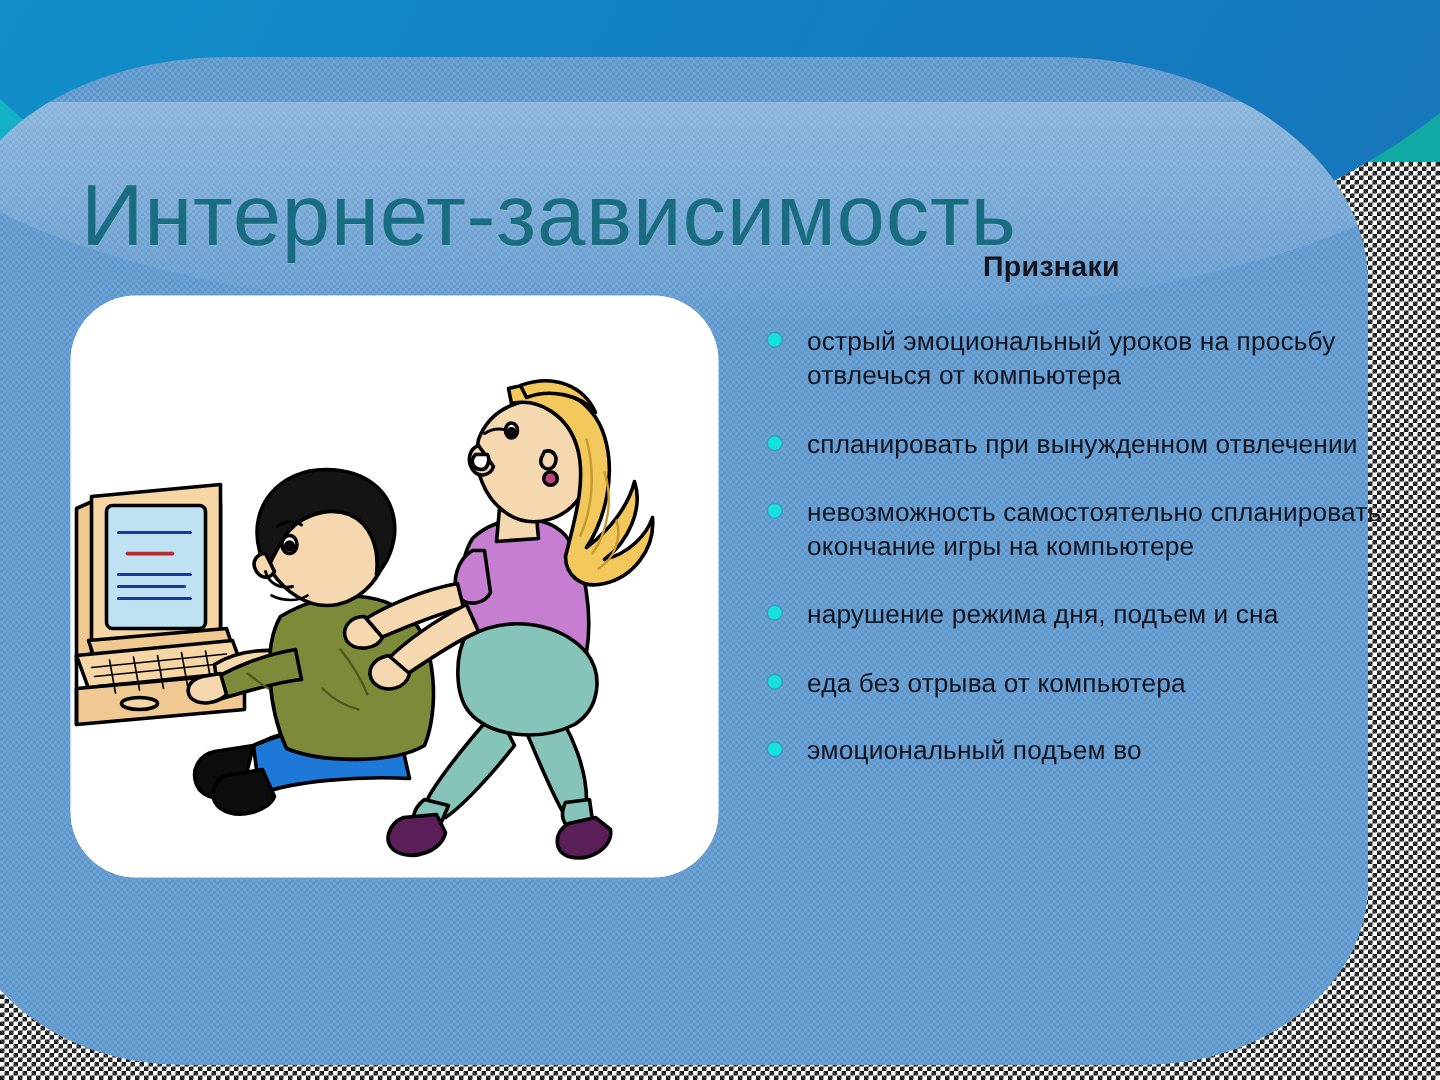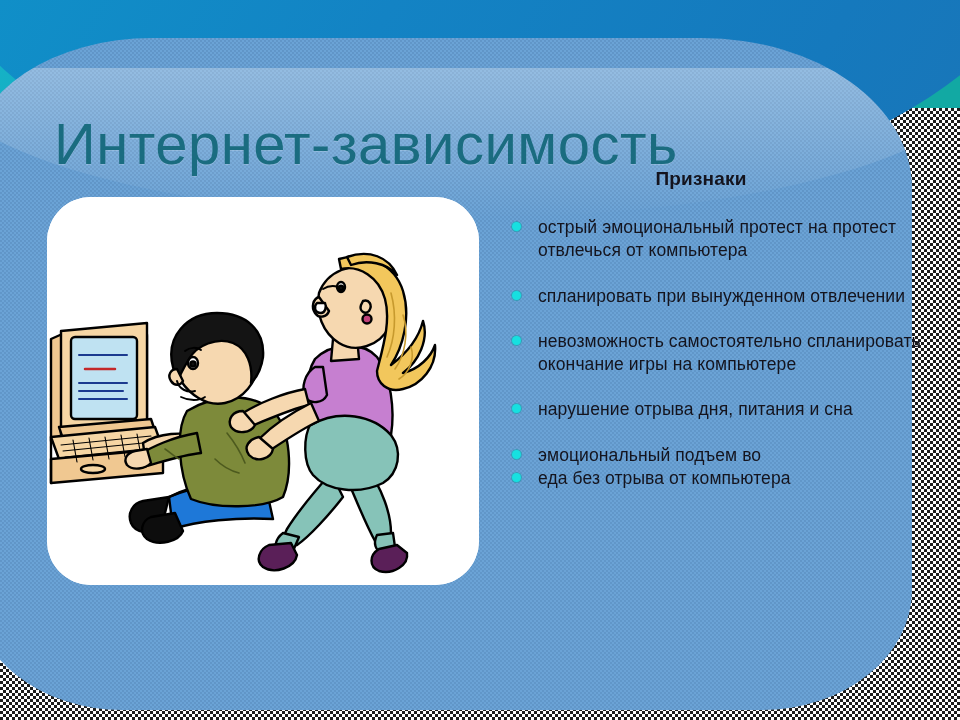--- a/index.html
+++ b/index.html
@@ -237,38 +237,38 @@
         </g>
       </g>
     </svg>
   </div>
 
   <div class="right-col">
     <div class="signs-heading">Признаки</div>
     <ul class="bullets">
       <li class="bullet">
         <span class="marker"></span>
-        <span>острый эмоциональный протест на протест отвлечься от компьютера</span>
+        <span>острый эмоциональный уроков на просьбу отвлечься от компьютера</span>
       </li>
       <li class="bullet">
         <span class="marker"></span>
         <span>спланировать при вынужденном отвлечении</span>
       </li>
       <li class="bullet">
         <span class="marker"></span>
         <span>невозможность самостоятельно спланировать окончание игры на компьютере</span>
       </li>
       <li class="bullet">
         <span class="marker"></span>
-        <span>нарушение отрыва дня, питания и сна</span>
+        <span>нарушение режима дня, подъем и сна</span>
+      </li>
+      <li class="bullet">
+        <span class="marker"></span>
+        <span>еда без отрыва от компьютера</span>
       </li>
       <li class="bullet clipped">
         <span class="marker"></span>
         <span>эмоциональный подъем во</span>
-      </li>
-      <li class="bullet">
-        <span class="marker"></span>
-        <span>еда без отрыва от компьютера</span>
       </li>
     </ul>
   </div>
 
 </div>
 
 </body></html>

